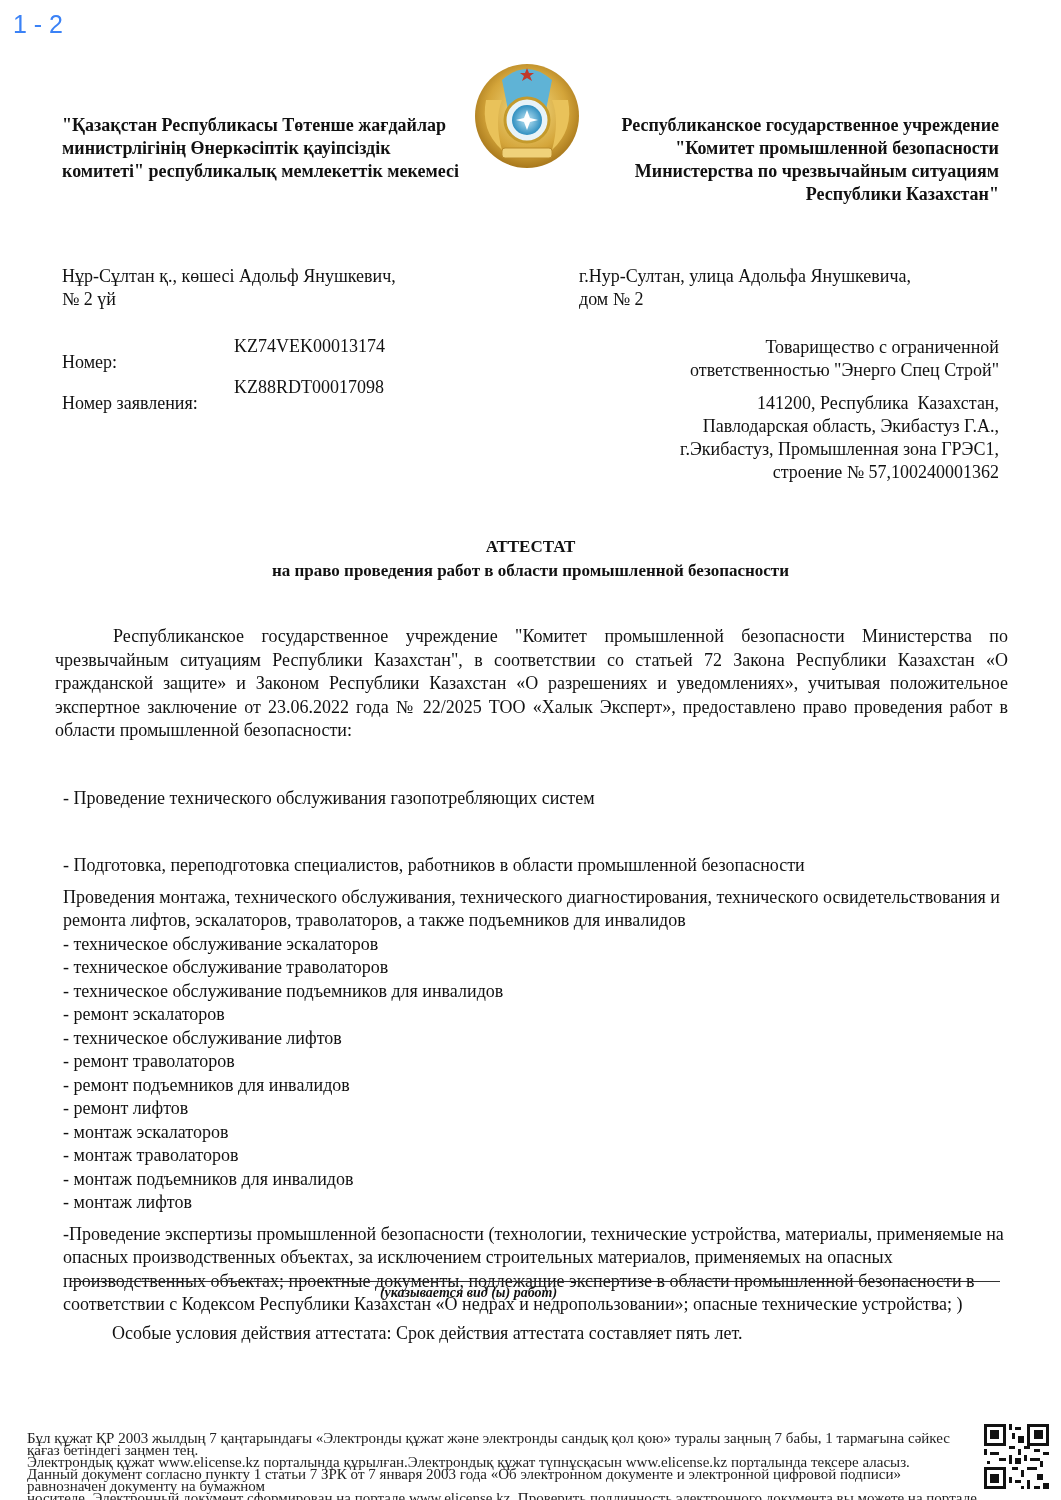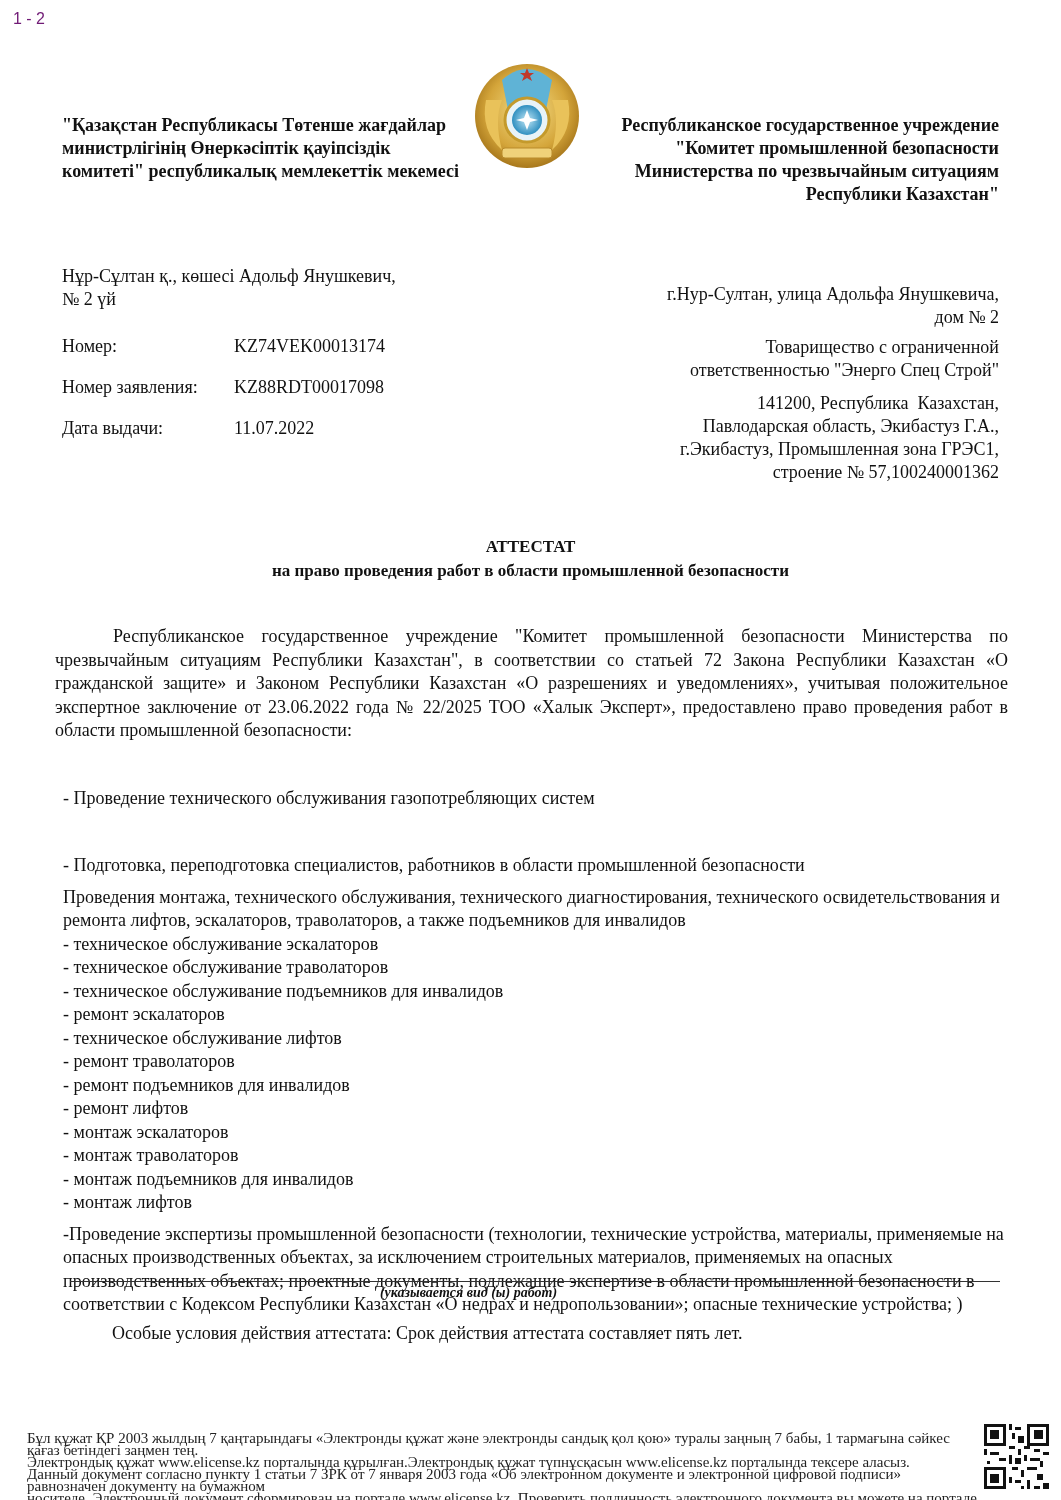--- a/index.html
+++ b/index.html
@@ -1,29 +1,29 @@
 <!DOCTYPE html>
 <html><head>
 <meta charset="utf-8">
 <style>
   html, body { margin:0; padding:0; background:#fff; }
   body { width:1061px; height:1500px; position:relative; overflow:hidden; color:#111;
          font-family:"Liberation Serif", serif; }
   .abs { position:absolute; }
-  .pagenum { left:13px; top:10px; font-family:"Liberation Sans", sans-serif; font-size:16px; color:#701a75; }
+  .pagenum { left:13px; top:10px; font-family:"Liberation Sans", sans-serif; font-size:25px; color:#3b82f6; }
   .hdr { font-weight:bold; font-size:18px; line-height:23px; }
   .hdr-left { left:62px; top:114px; width:400px; }
   .hdr-right { right:62px; top:114px; width:420px; text-align:right; }
   .emblem { left:472px; top:60px; width:110px; height:112px; }
   .addr { font-size:18px; line-height:23px; }
   .addr-left { left:62px; top:265px; width:420px; }
-  .addr-right { right:62px; top:283px; width:420px; text-align:right; }
+  .addr-right { right:62px; top:265px; width:420px; }
   .meta { left:62px; top:336px; font-size:18px; }
   .meta-row { display:flex; height:41px; }
-  .meta-label { width:172px; }
+  .meta-label { width:172px;margin-top:16px; }
   .recipient { right:62px; top:336px; width:430px; text-align:right; font-size:18px; line-height:23px; }
   .recipient .r-addr { margin-top:10px; }
   .title { left:0; width:1061px; top:535px; text-align:center; font-weight:bold; font-size:17px; line-height:24px; }
   .body { left:55px; width:953px; top:625px; font-size:18px; line-height:23.5px; }
   .body p { margin:0; text-align:justify; text-indent:58px; }
   .list { margin:8px 0 0 8px; }
   .list div { line-height:23.5px;margin-top:44px; }
   .section2 { margin:8px 0 0 8px; }
   .section3 { margin:8px 0 0 8px; }
   .rule { left:70px; width:930px; top:1281px; border-top:1.5px solid #333; }
@@ -76,24 +76,20 @@
 </div>
 
 <div class="abs meta">
   <div class="meta-row">
     <span class="meta-label">Номер:</span>
     <span>KZ74VEK00013174</span>
   </div>
   <div class="meta-row">
     <span class="meta-label">Номер заявления:</span>
     <span>KZ88RDT00017098</span>
-  </div>
-  <div class="meta-row">
-    <span class="meta-label">Дата выдачи:</span>
-    <span>11.07.2022</span>
   </div>
 </div>
 
 <div class="abs recipient">
   <div>Товарищество с ограниченной</div>
   <div>ответственностью "Энерго Спец Строй"</div>
   <div class="r-addr">
     <div style="white-space:pre">141200, Республика  Казахстан,</div>
     <div>Павлодарская область, Экибастуз Г.А.,</div>
     <div>г.Экибастуз, Промышленная зона ГРЭС1,</div>

